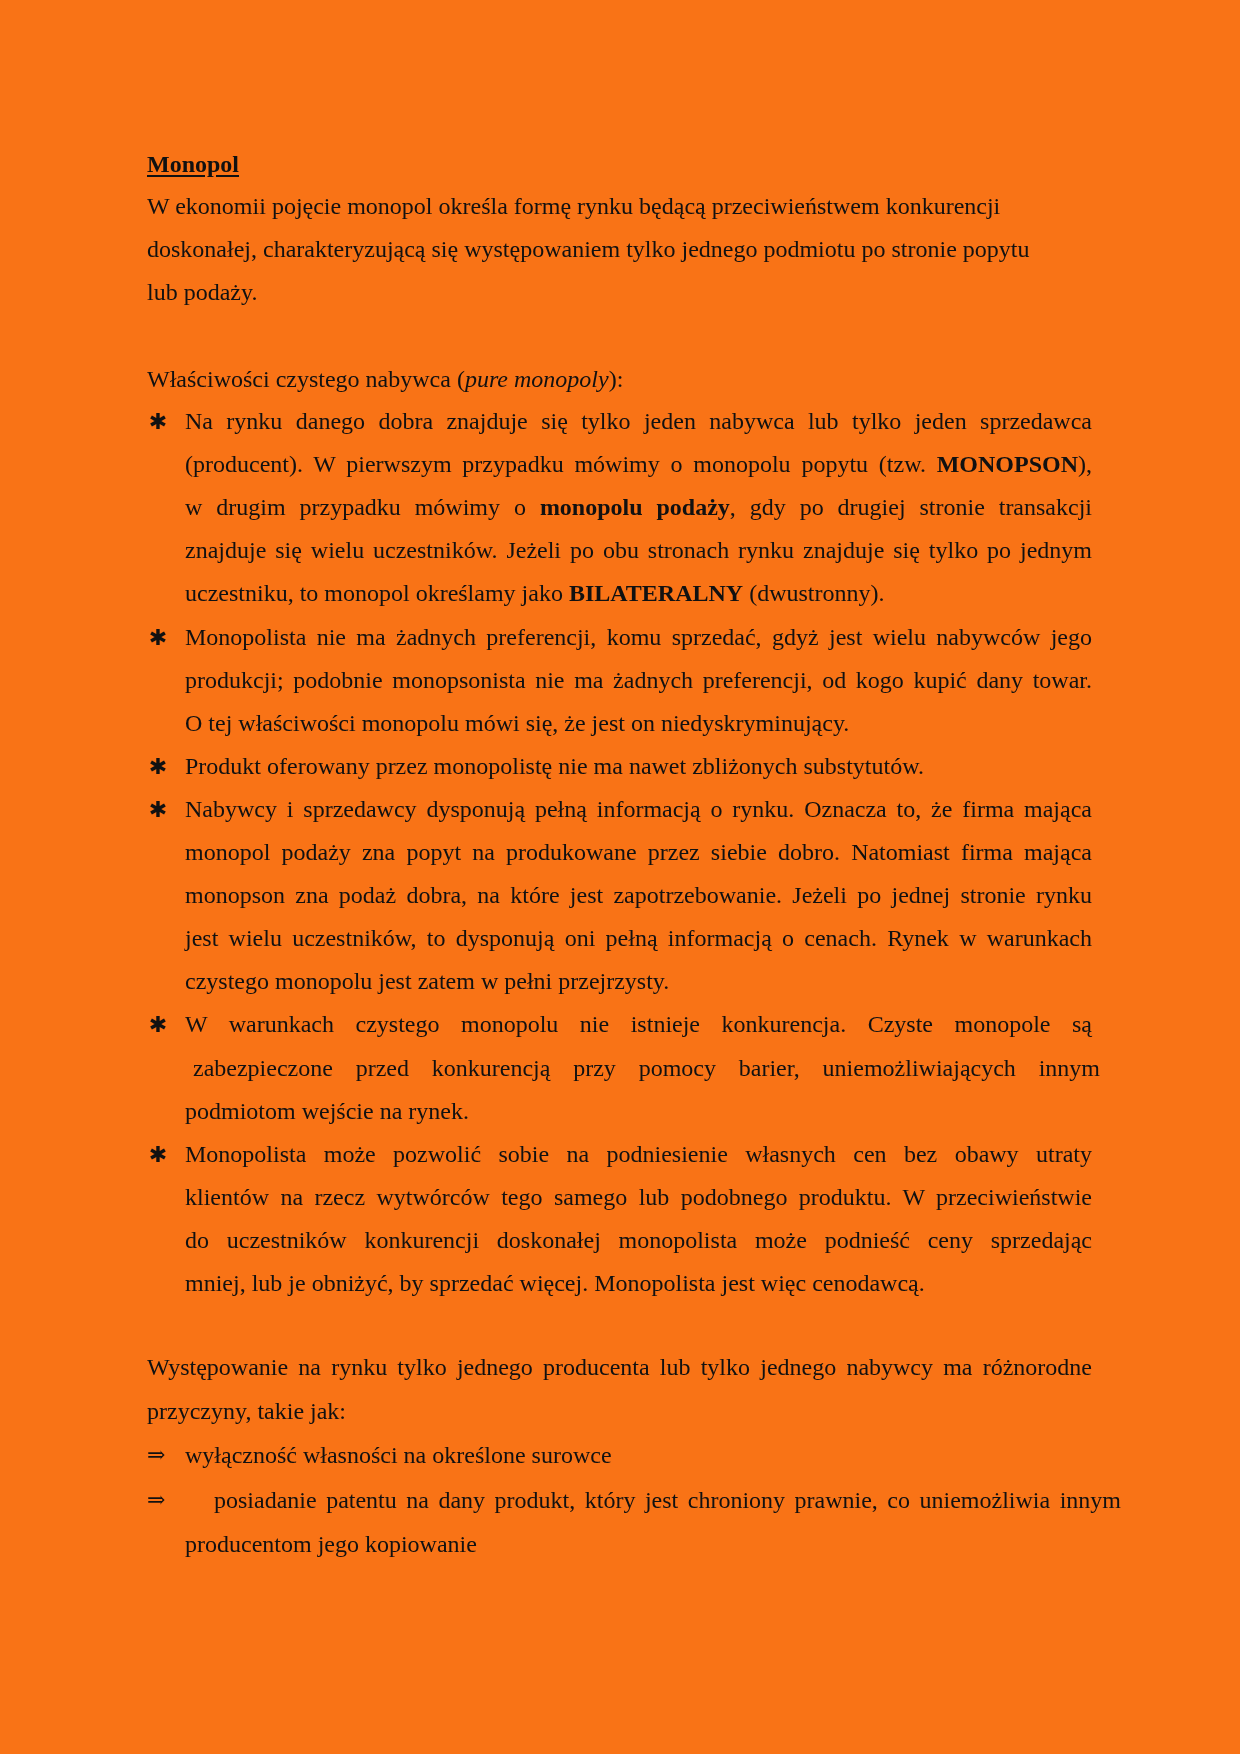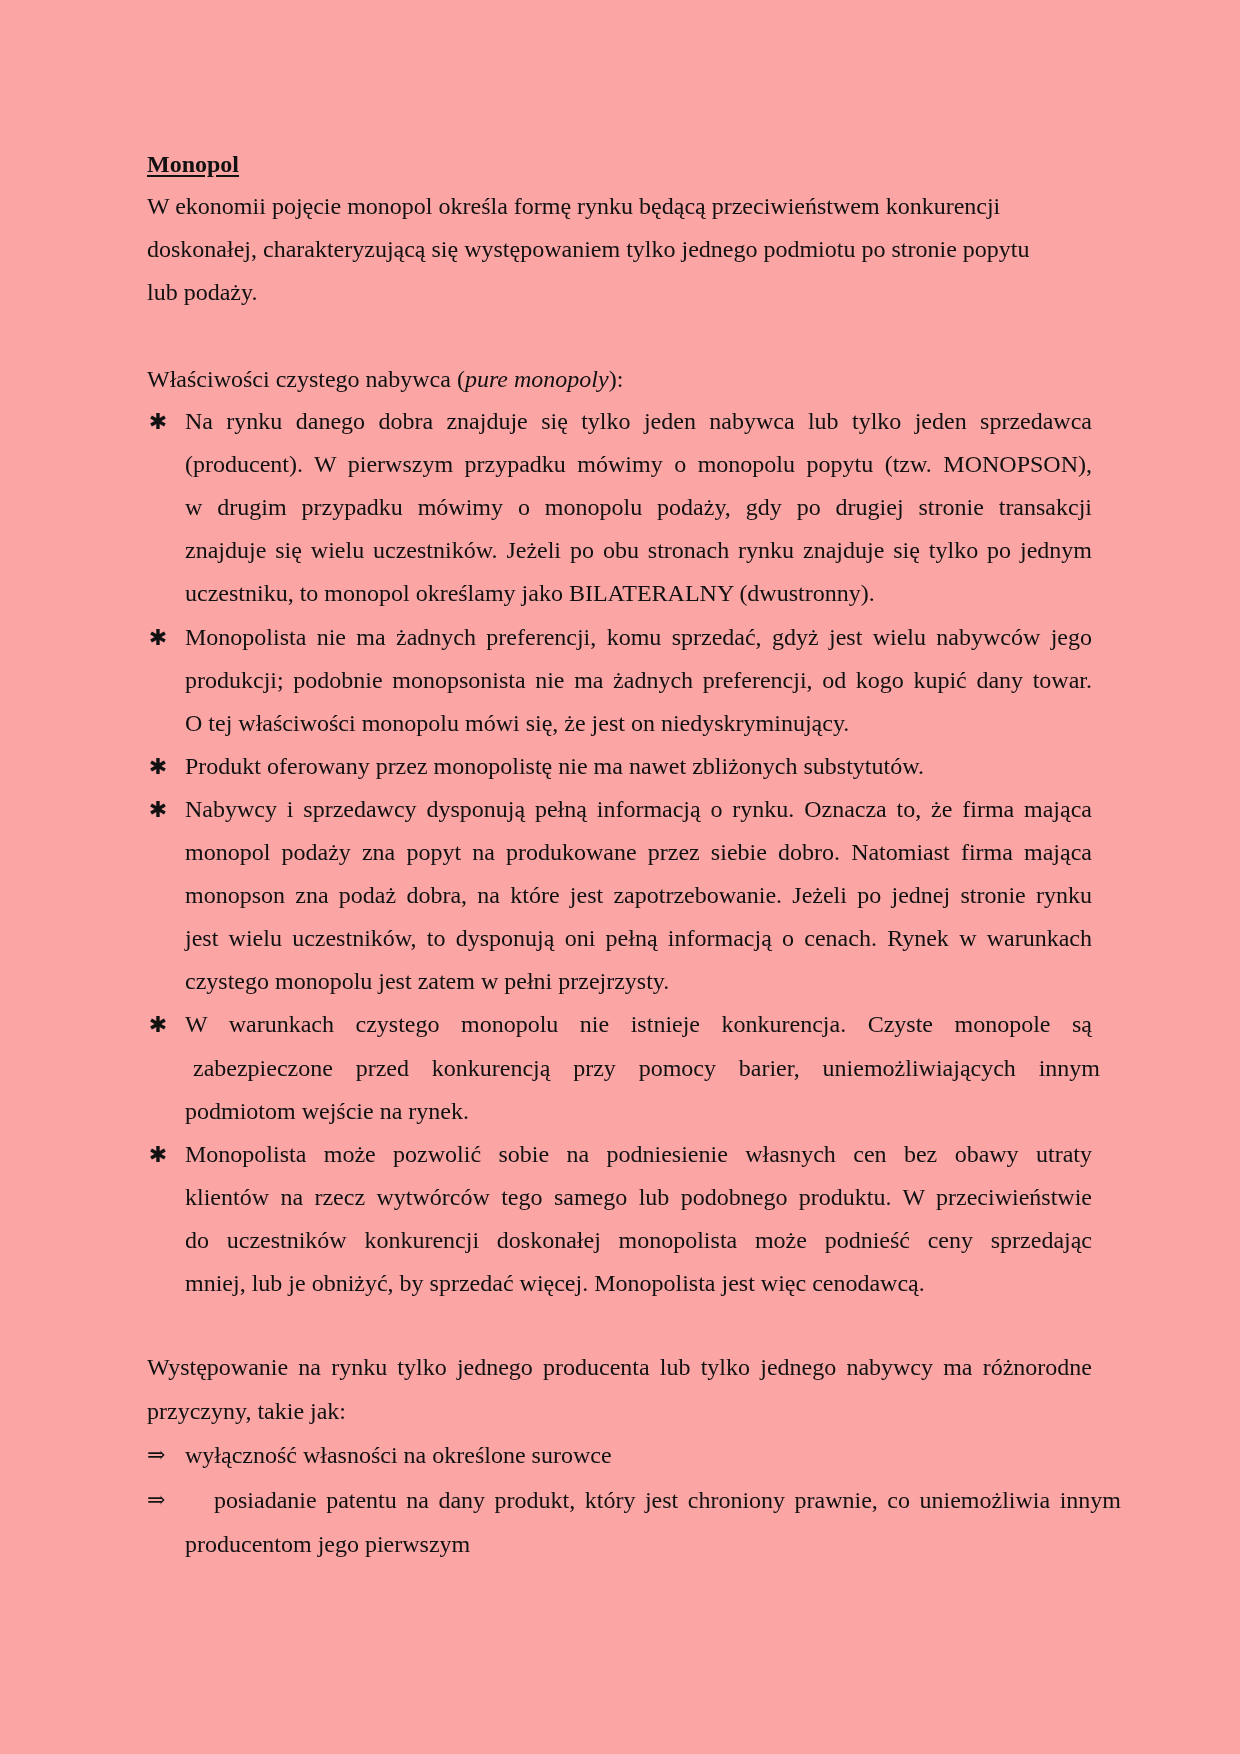--- a/index.html
+++ b/index.html
@@ -1,22 +1,22 @@
 <!DOCTYPE html>
 <html><head>
 <meta charset="utf-8">
 <style>
   html, body { margin: 0; padding: 0; background: #ffffff; }
   body { width: 1240px; height: 1754px; position: relative; overflow: hidden;
          font-family: "Liberation Serif", "DejaVu Serif", serif; color: #111111; }
-  .page { position: absolute; left: 0; top: 0; width: 1240px; height: 1754px; background: #fca5a5; }
+  .page { position: absolute; left: 0; top: 0; width: 1240px; height: 1754px; background: #f97316; }
   .line { position: absolute; font-size: 24px; line-height: 28px; white-space: nowrap; }
   .j { text-align: justify; text-align-last: justify; white-space: normal; }
   .title { font-weight: bold; text-decoration: underline; text-underline-offset: 3px; }
-  b { font-weight: normal; }
+  b { font-weight: bold; }
   i { font-style: italic; }
   .bullet { position: absolute; font-size: 22px; line-height: 28px; width: 20px; text-align: center; }
   .arrow { position: absolute; font-size: 22px; line-height: 28px; width: 26px; text-align: left; }
 </style>
 </head>
 <body>
 
 <div class="page">
 
   <div class="line title" style="left:147px; top:150px;">Monopol</div>
@@ -77,17 +77,17 @@
   </div>
 
   <div id="causes">
       <div>
         <div class="arrow" style="left: 147px; top: 1441px;">⇒</div>
         <div class="line" style="left: 185px; top: 1441px;">wyłączność własności na określone surowce</div>
       </div>
       <div>
         <div class="arrow" style="left: 147px; top: 1485.5px;">⇒</div>
         <div class="line j" style="left: 185px; top: 1485.5px; width: 907px; margin-left: 29px;">posiadanie patentu na dany produkt, który jest chroniony prawnie, co uniemożliwia innym</div>
-        <div class="line" style="left: 185px; top: 1530px;">producentom jego pierwszym</div>
+        <div class="line" style="left: 185px; top: 1530px;">producentom jego kopiowanie</div>
       </div>
     </div>
 
 </div>
 
 </body></html>

